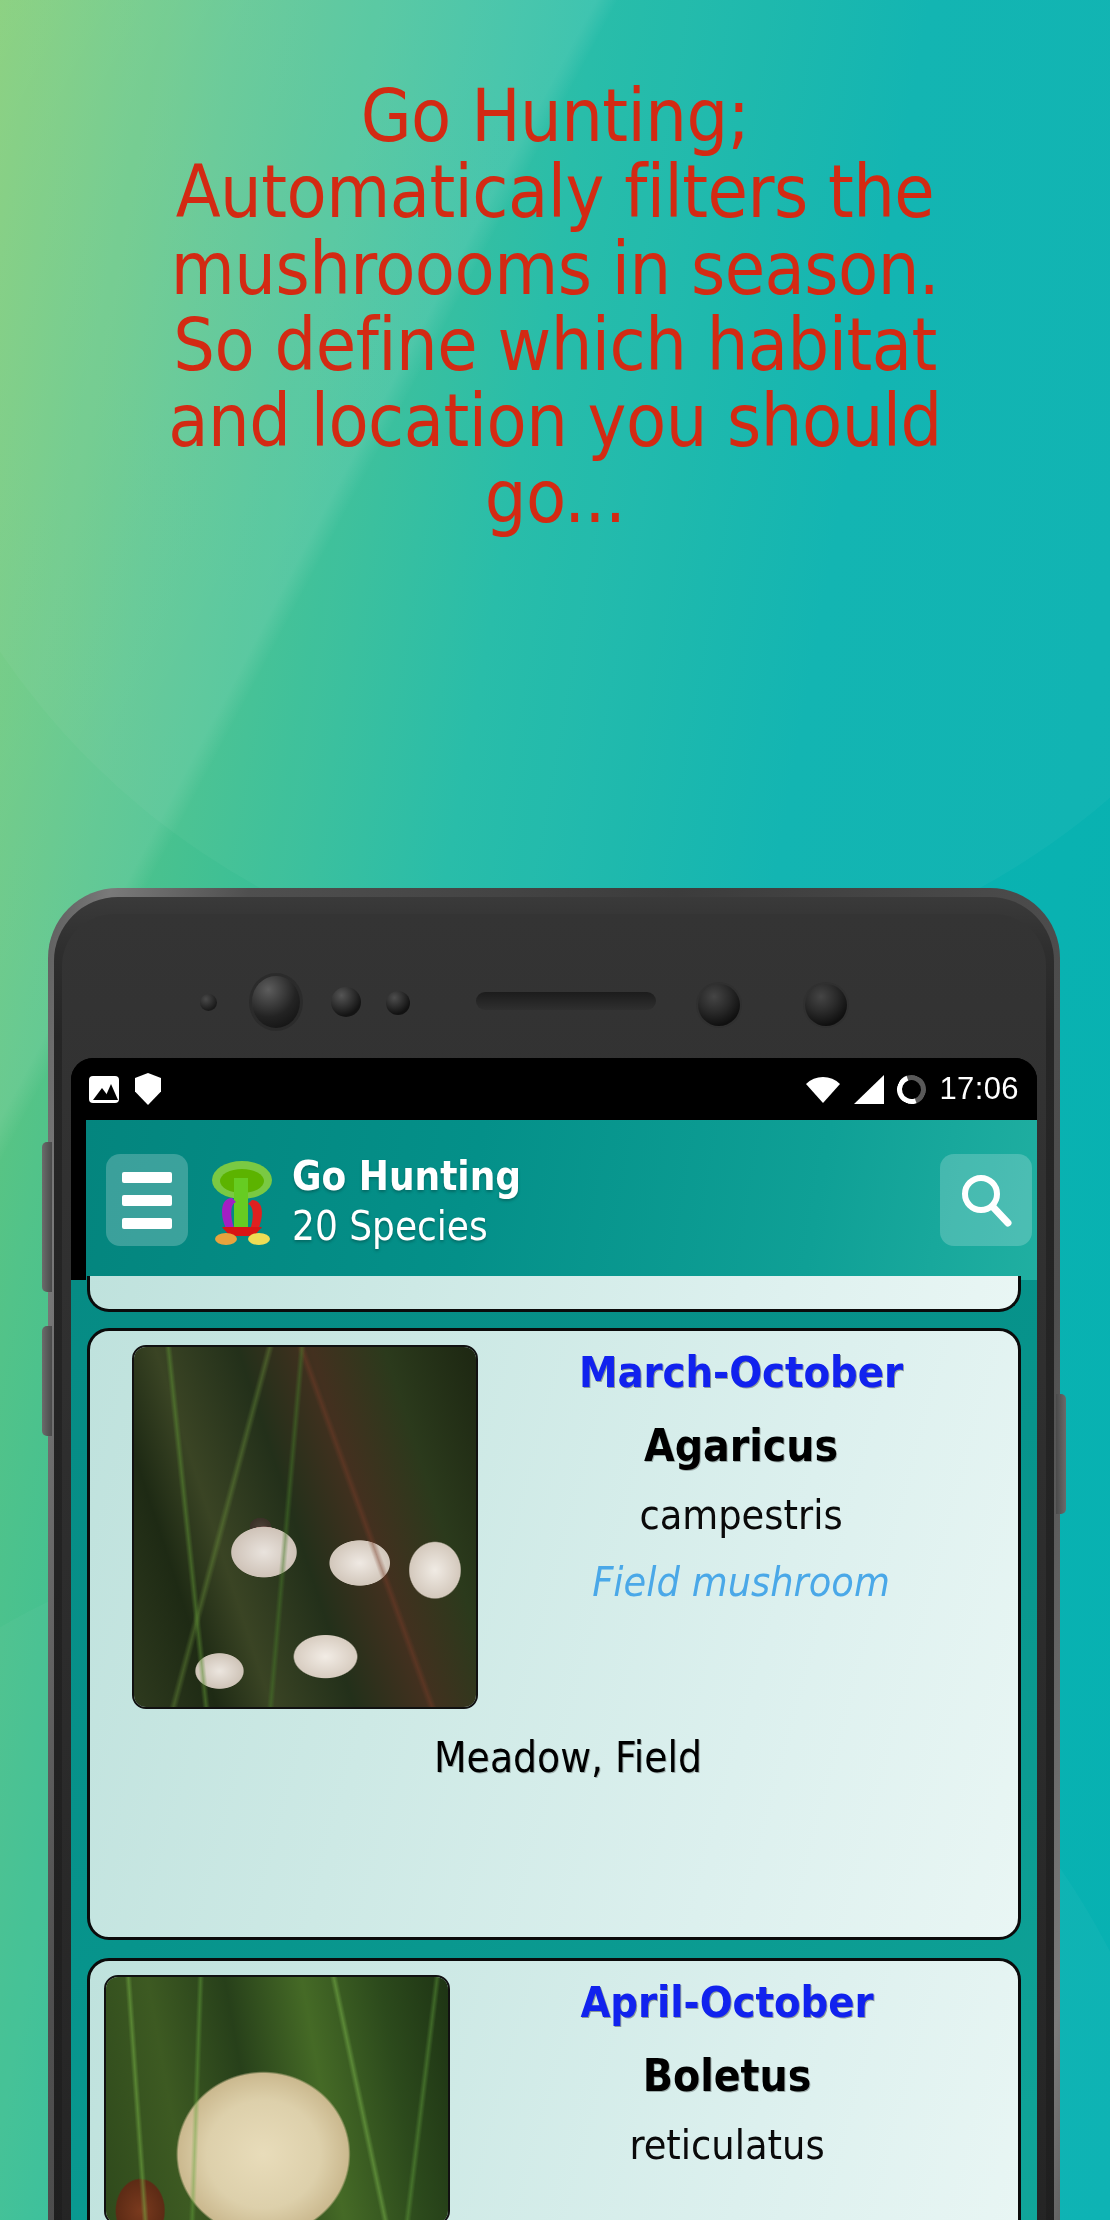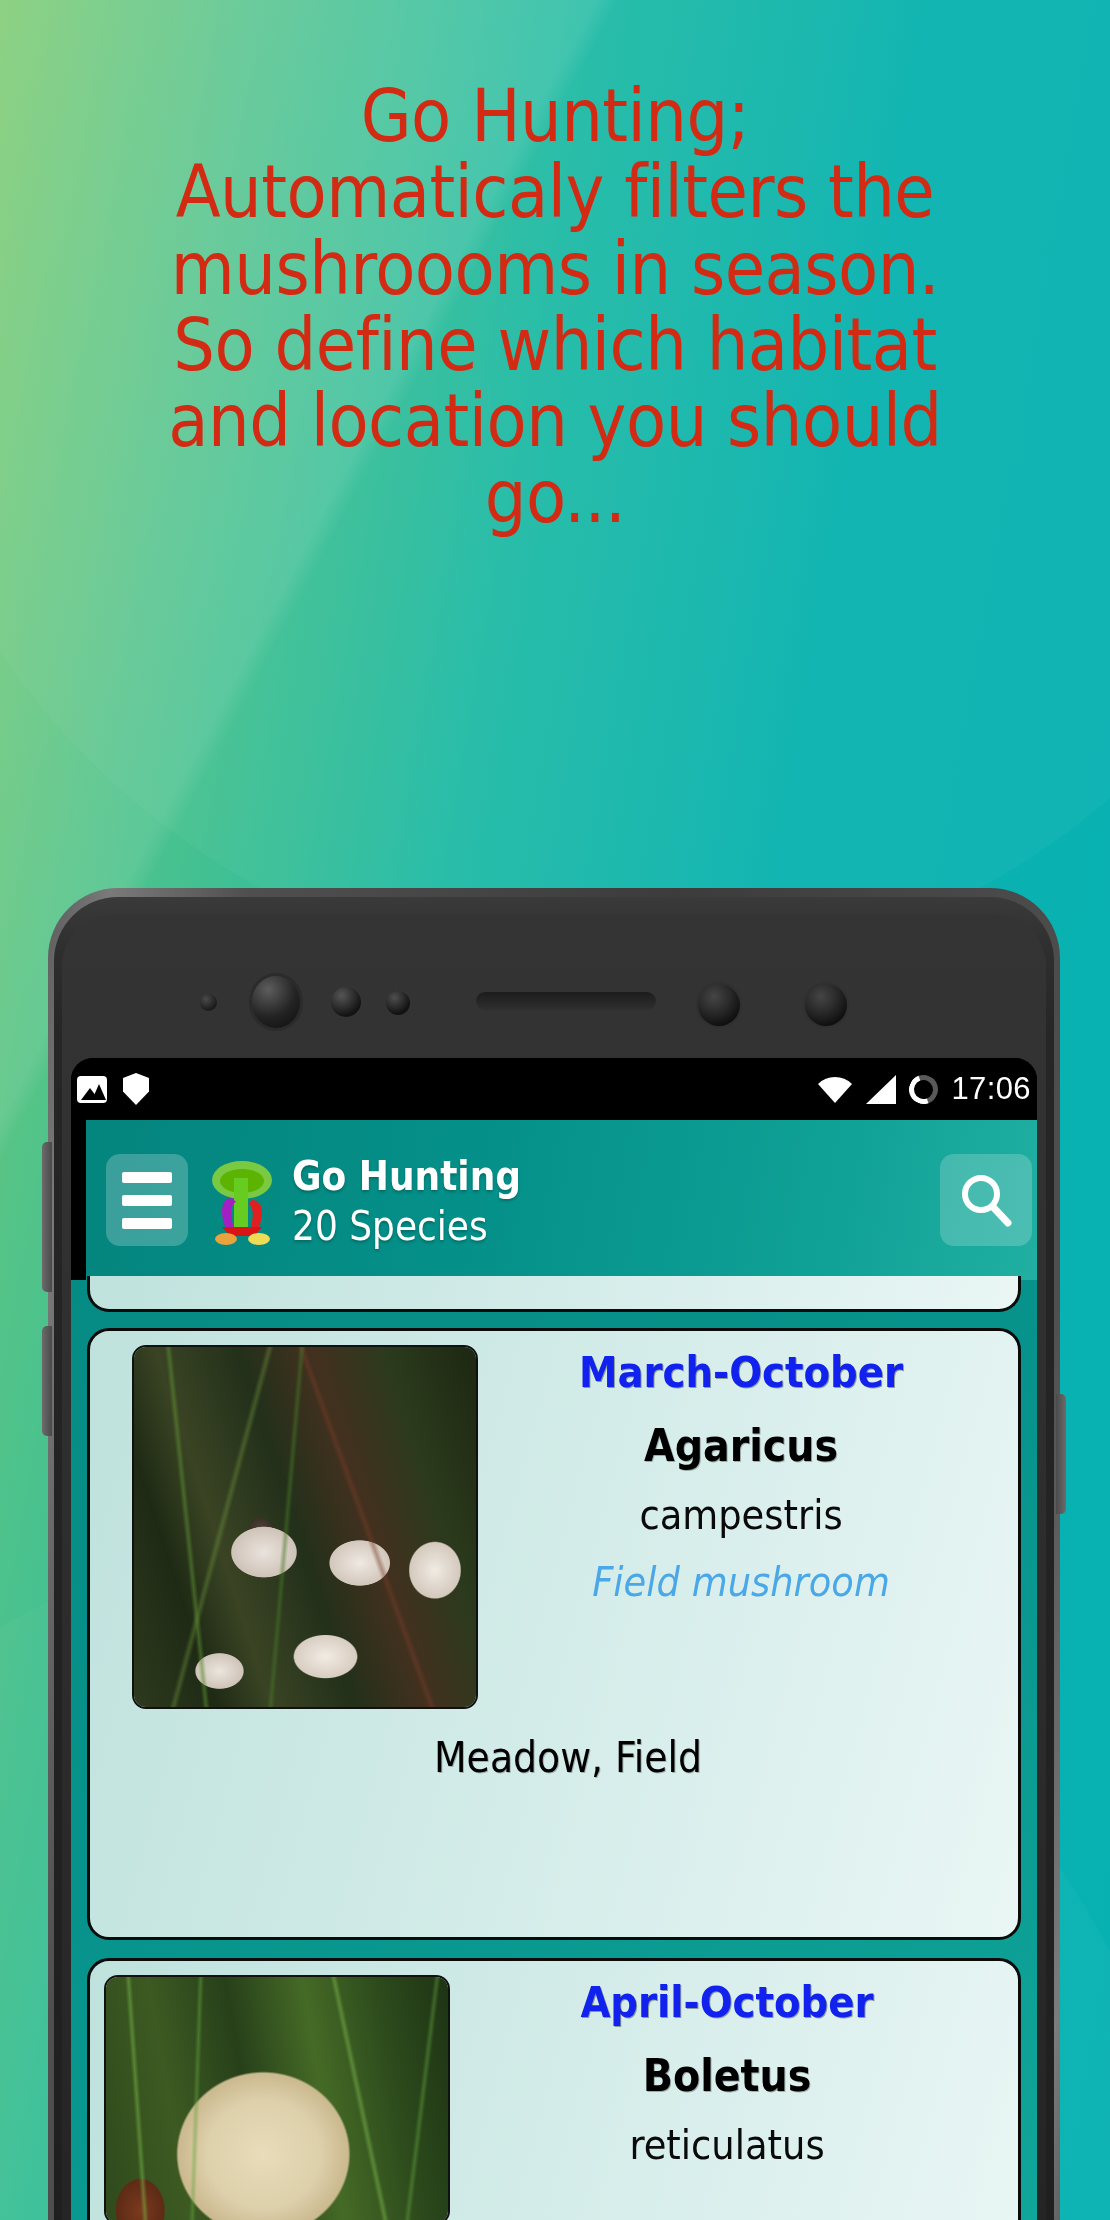--- a/index.html
+++ b/index.html
@@ -98,21 +98,21 @@
   #screen {
     position:absolute; left:23px; top:170px; width:966px; height:1221px;
     background:#000; overflow:hidden;
     border-radius:22px 22px 0 0;
   }
 
   
   #statusbar {
     position:absolute; left:0; top:0; width:966px; height:62px;
     background:#000; display:flex; align-items:center;
-    padding:0 6px;
+    padding:0 18px;
   }
   #sb-left { display:flex; align-items:center; gap:16px; }
   #sb-right { margin-left:auto; display:flex; align-items:center; gap:13px; }
   #sb-time { color:#fff; font-size:31px; letter-spacing:0.4px;
              font-family:"Liberation Sans", sans-serif; }
 
   .ic-image { width:30px; height:27px; background:#fff; border-radius:4px; position:relative; overflow:hidden; }
   .ic-image:before { content:""; position:absolute; left:4px; bottom:3px;
      border-left:9px solid transparent; border-right:9px solid transparent;
      border-bottom:12px solid #000; }

